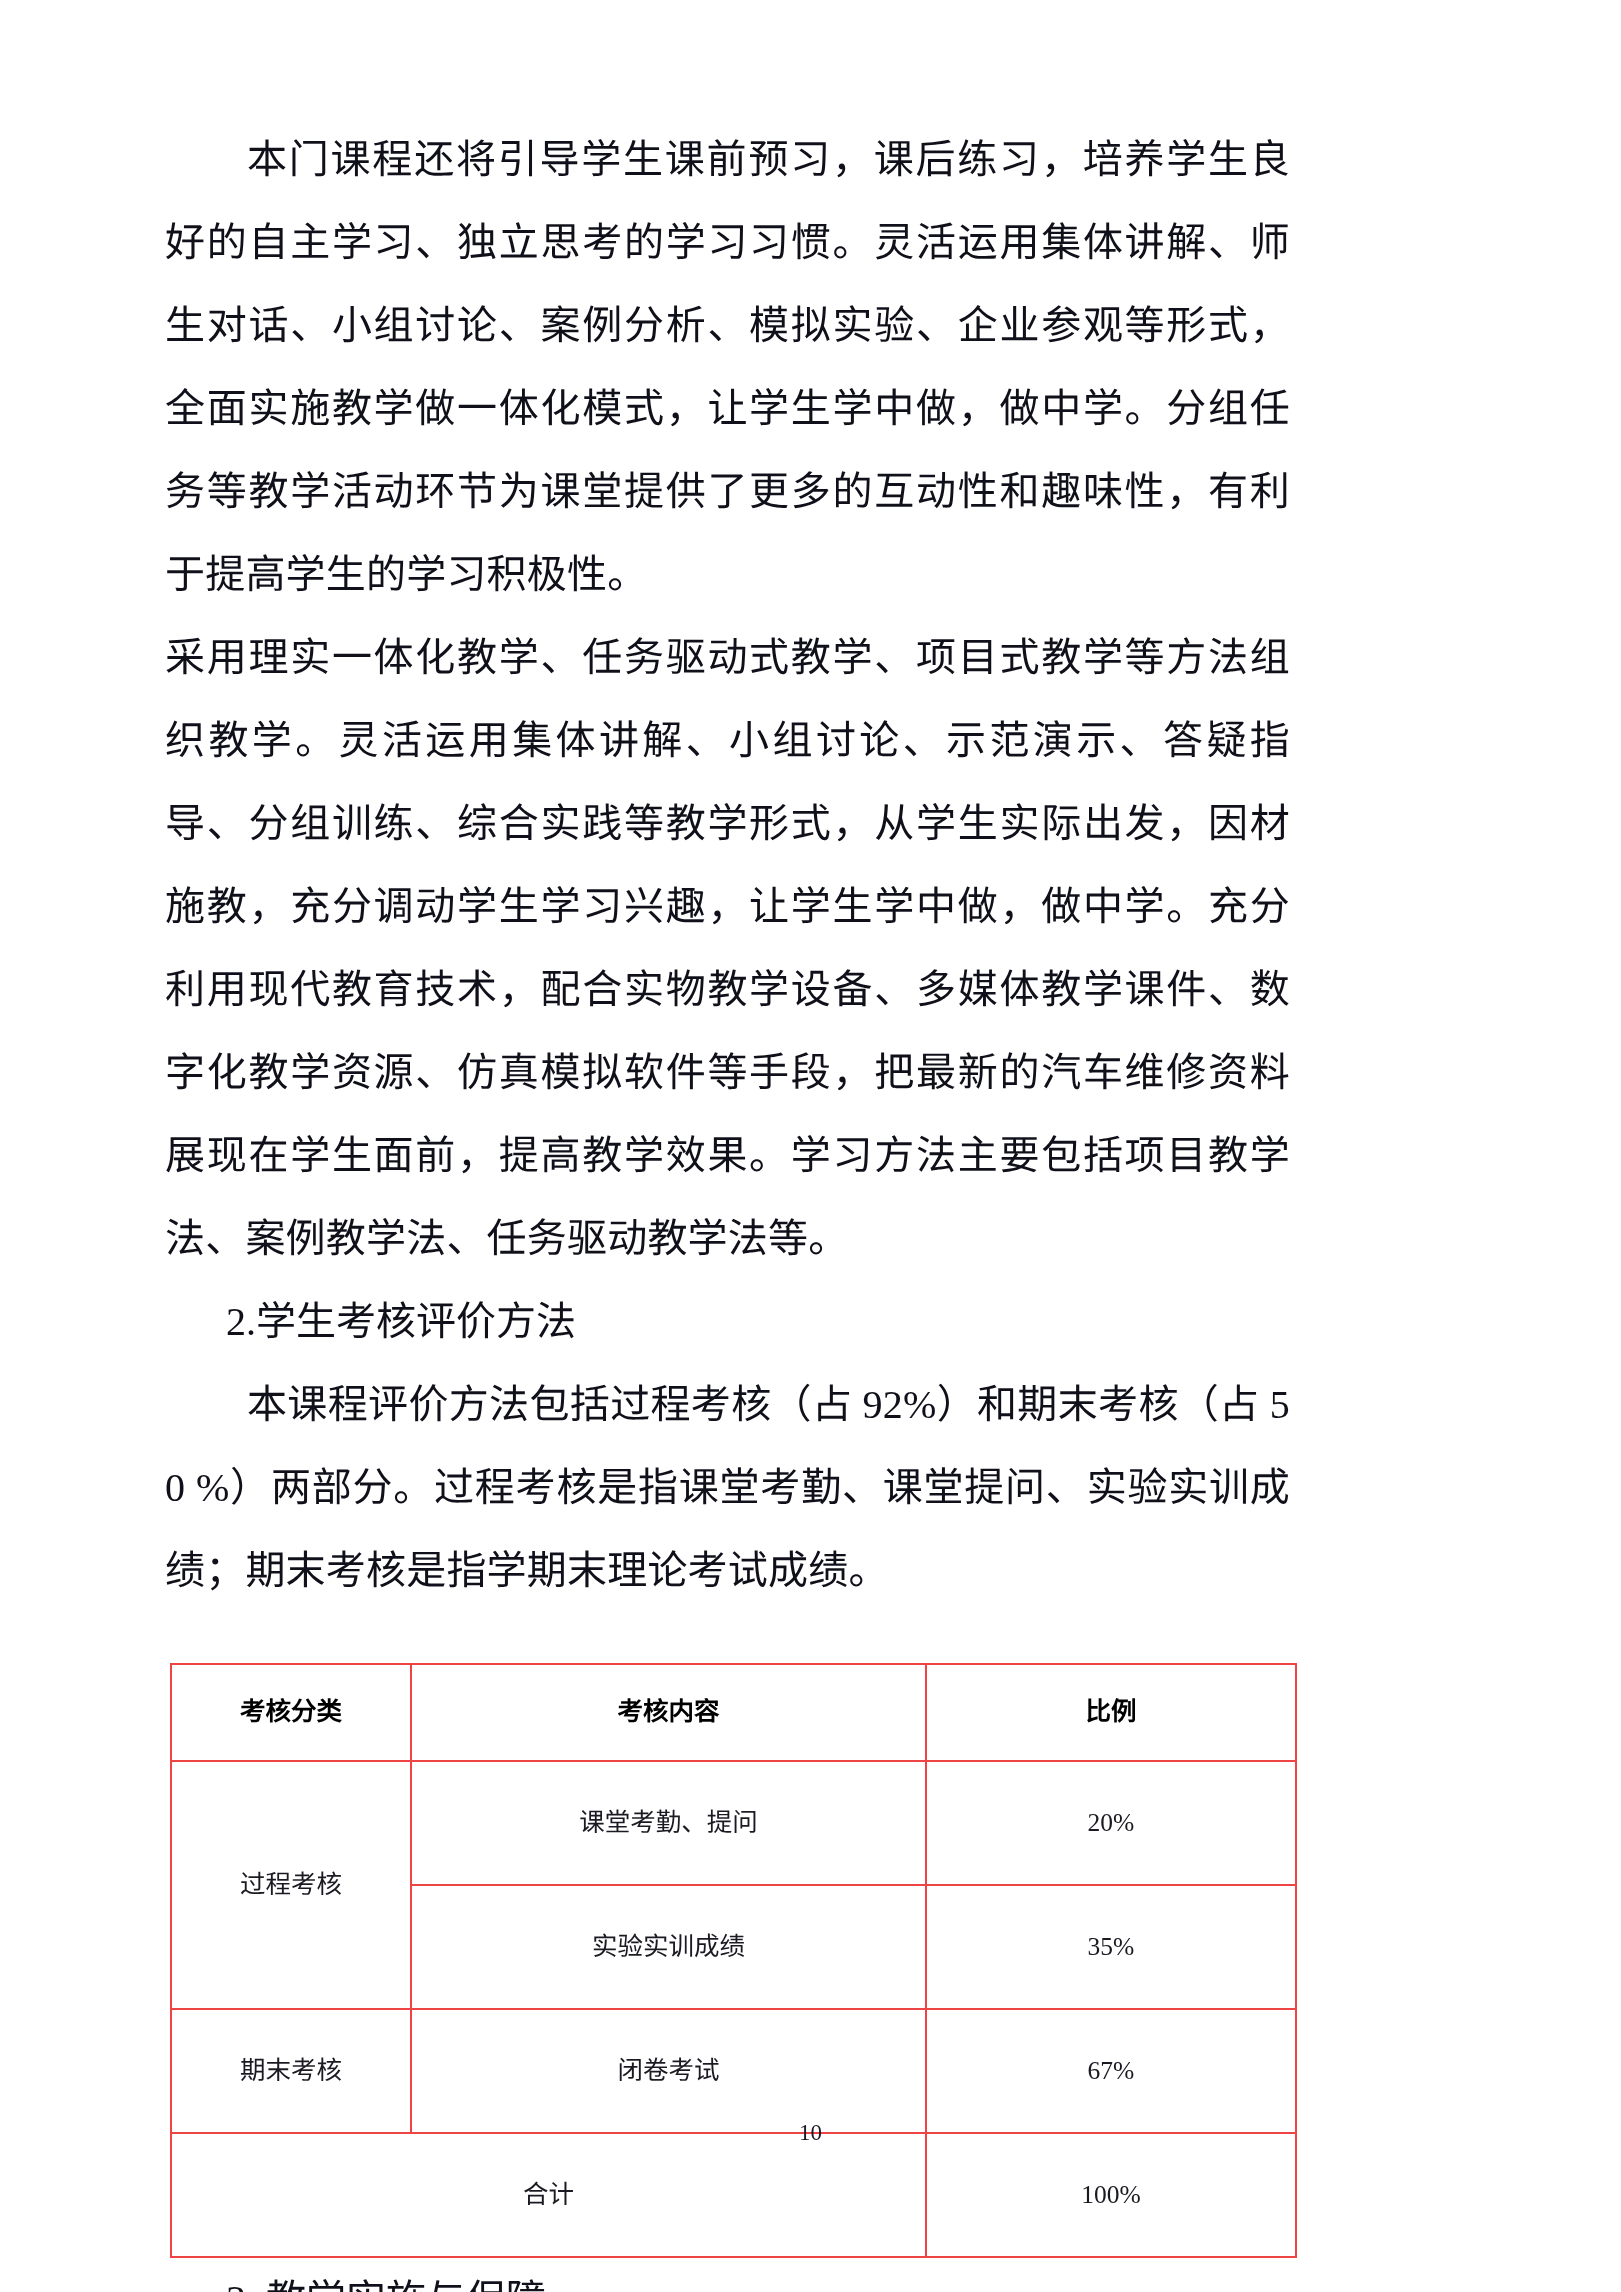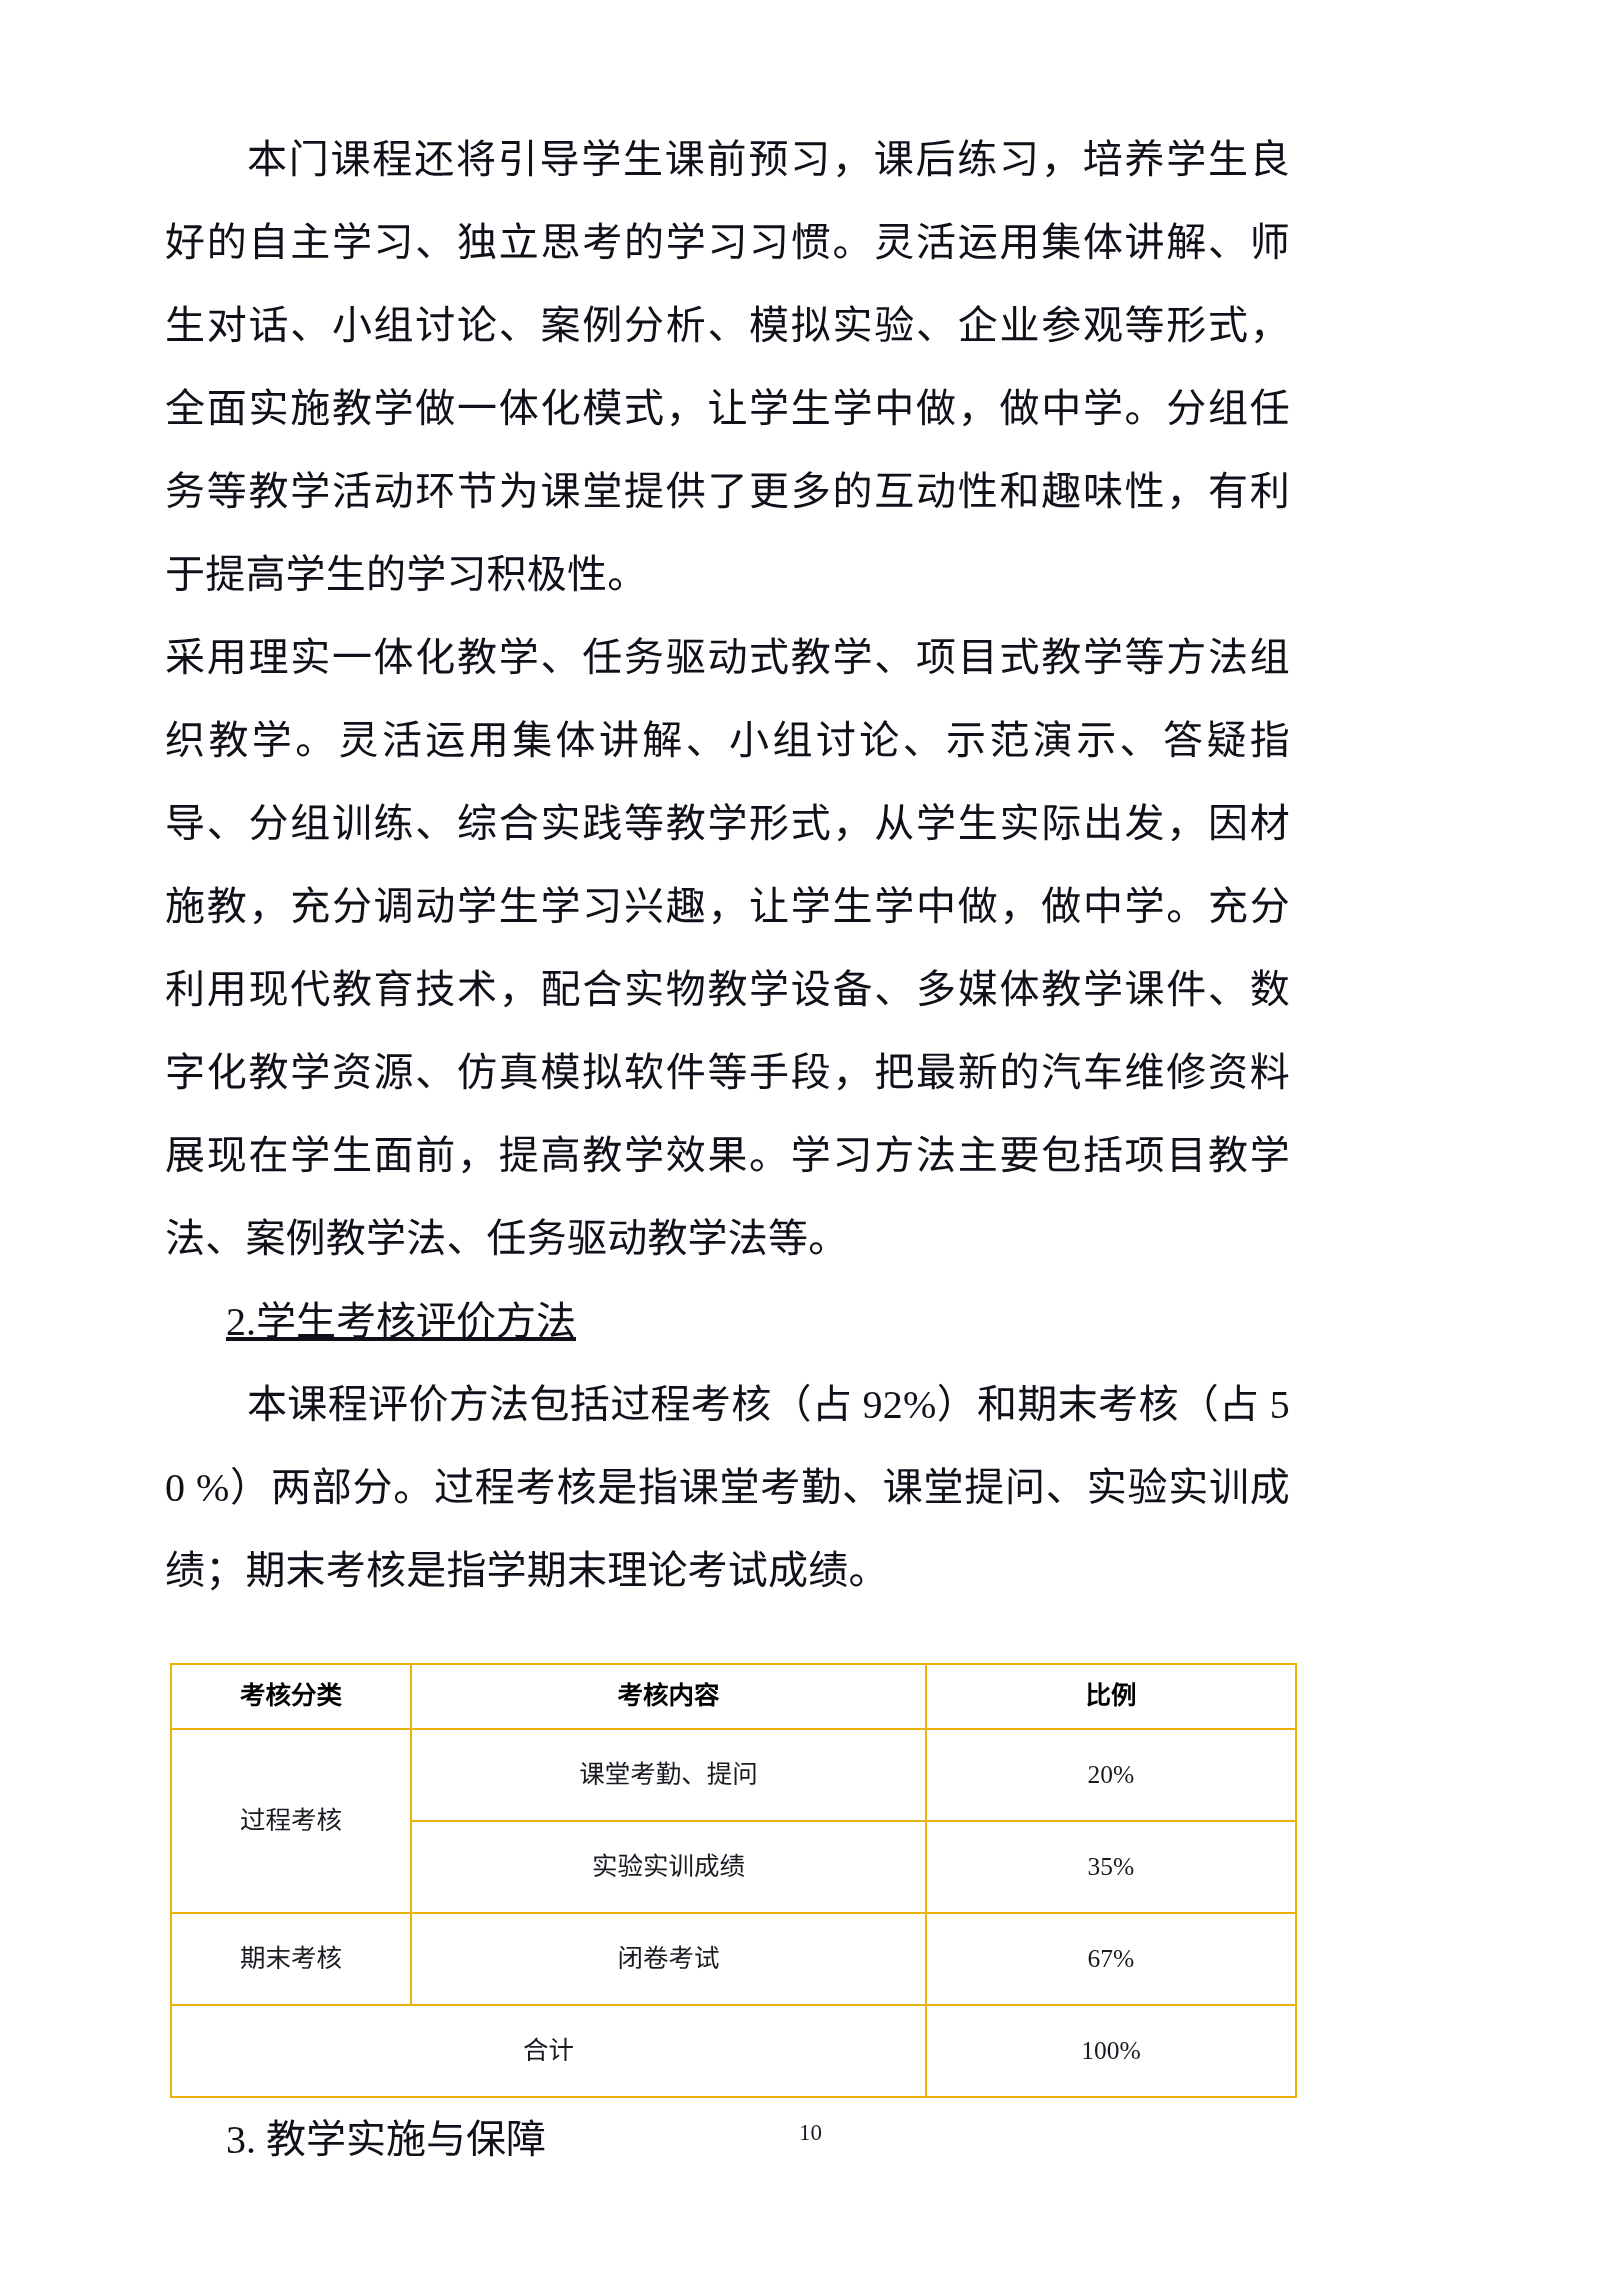--- a/index.html
+++ b/index.html
@@ -37,46 +37,45 @@
     color: #10101a;
   }
   .para.indent2 { text-indent: 82px; }
 
   .heading-line {
     font-size: 40px;
     line-height: 83px;
     text-indent: 61px;
     margin: 0;
     color: #10101a;
-    text-decoration: underline;
   }
 
   
   .table-wrap {
     margin-top: 51px;
     margin-left: 4.9px;
     width: 1125px;
   }
   table.assess {
     border-collapse: collapse;
     width: 1125px;
     table-layout: fixed;
   }
   table.assess col.c1 { width: 240px; }
   table.assess col.c2 { width: 515px; }
   table.assess col.c3 { width: 370px; }
 
   table.assess th,
   table.assess td {
-    border: 2px solid #eab308;
+    border: 2px solid #ef4444;
     text-align: center;
     vertical-align: middle;
     font-size: 25.5px;
     line-height: 1.35;
-    padding: 0;
+    padding: 16px;
     height: 61px;
     color: #1a1a22;
     font-weight: normal;
   }
   table.assess thead th {
     font-weight: bold;
     height: 63px;
     font-size: 25.5px;
     color: #000000;
   }

